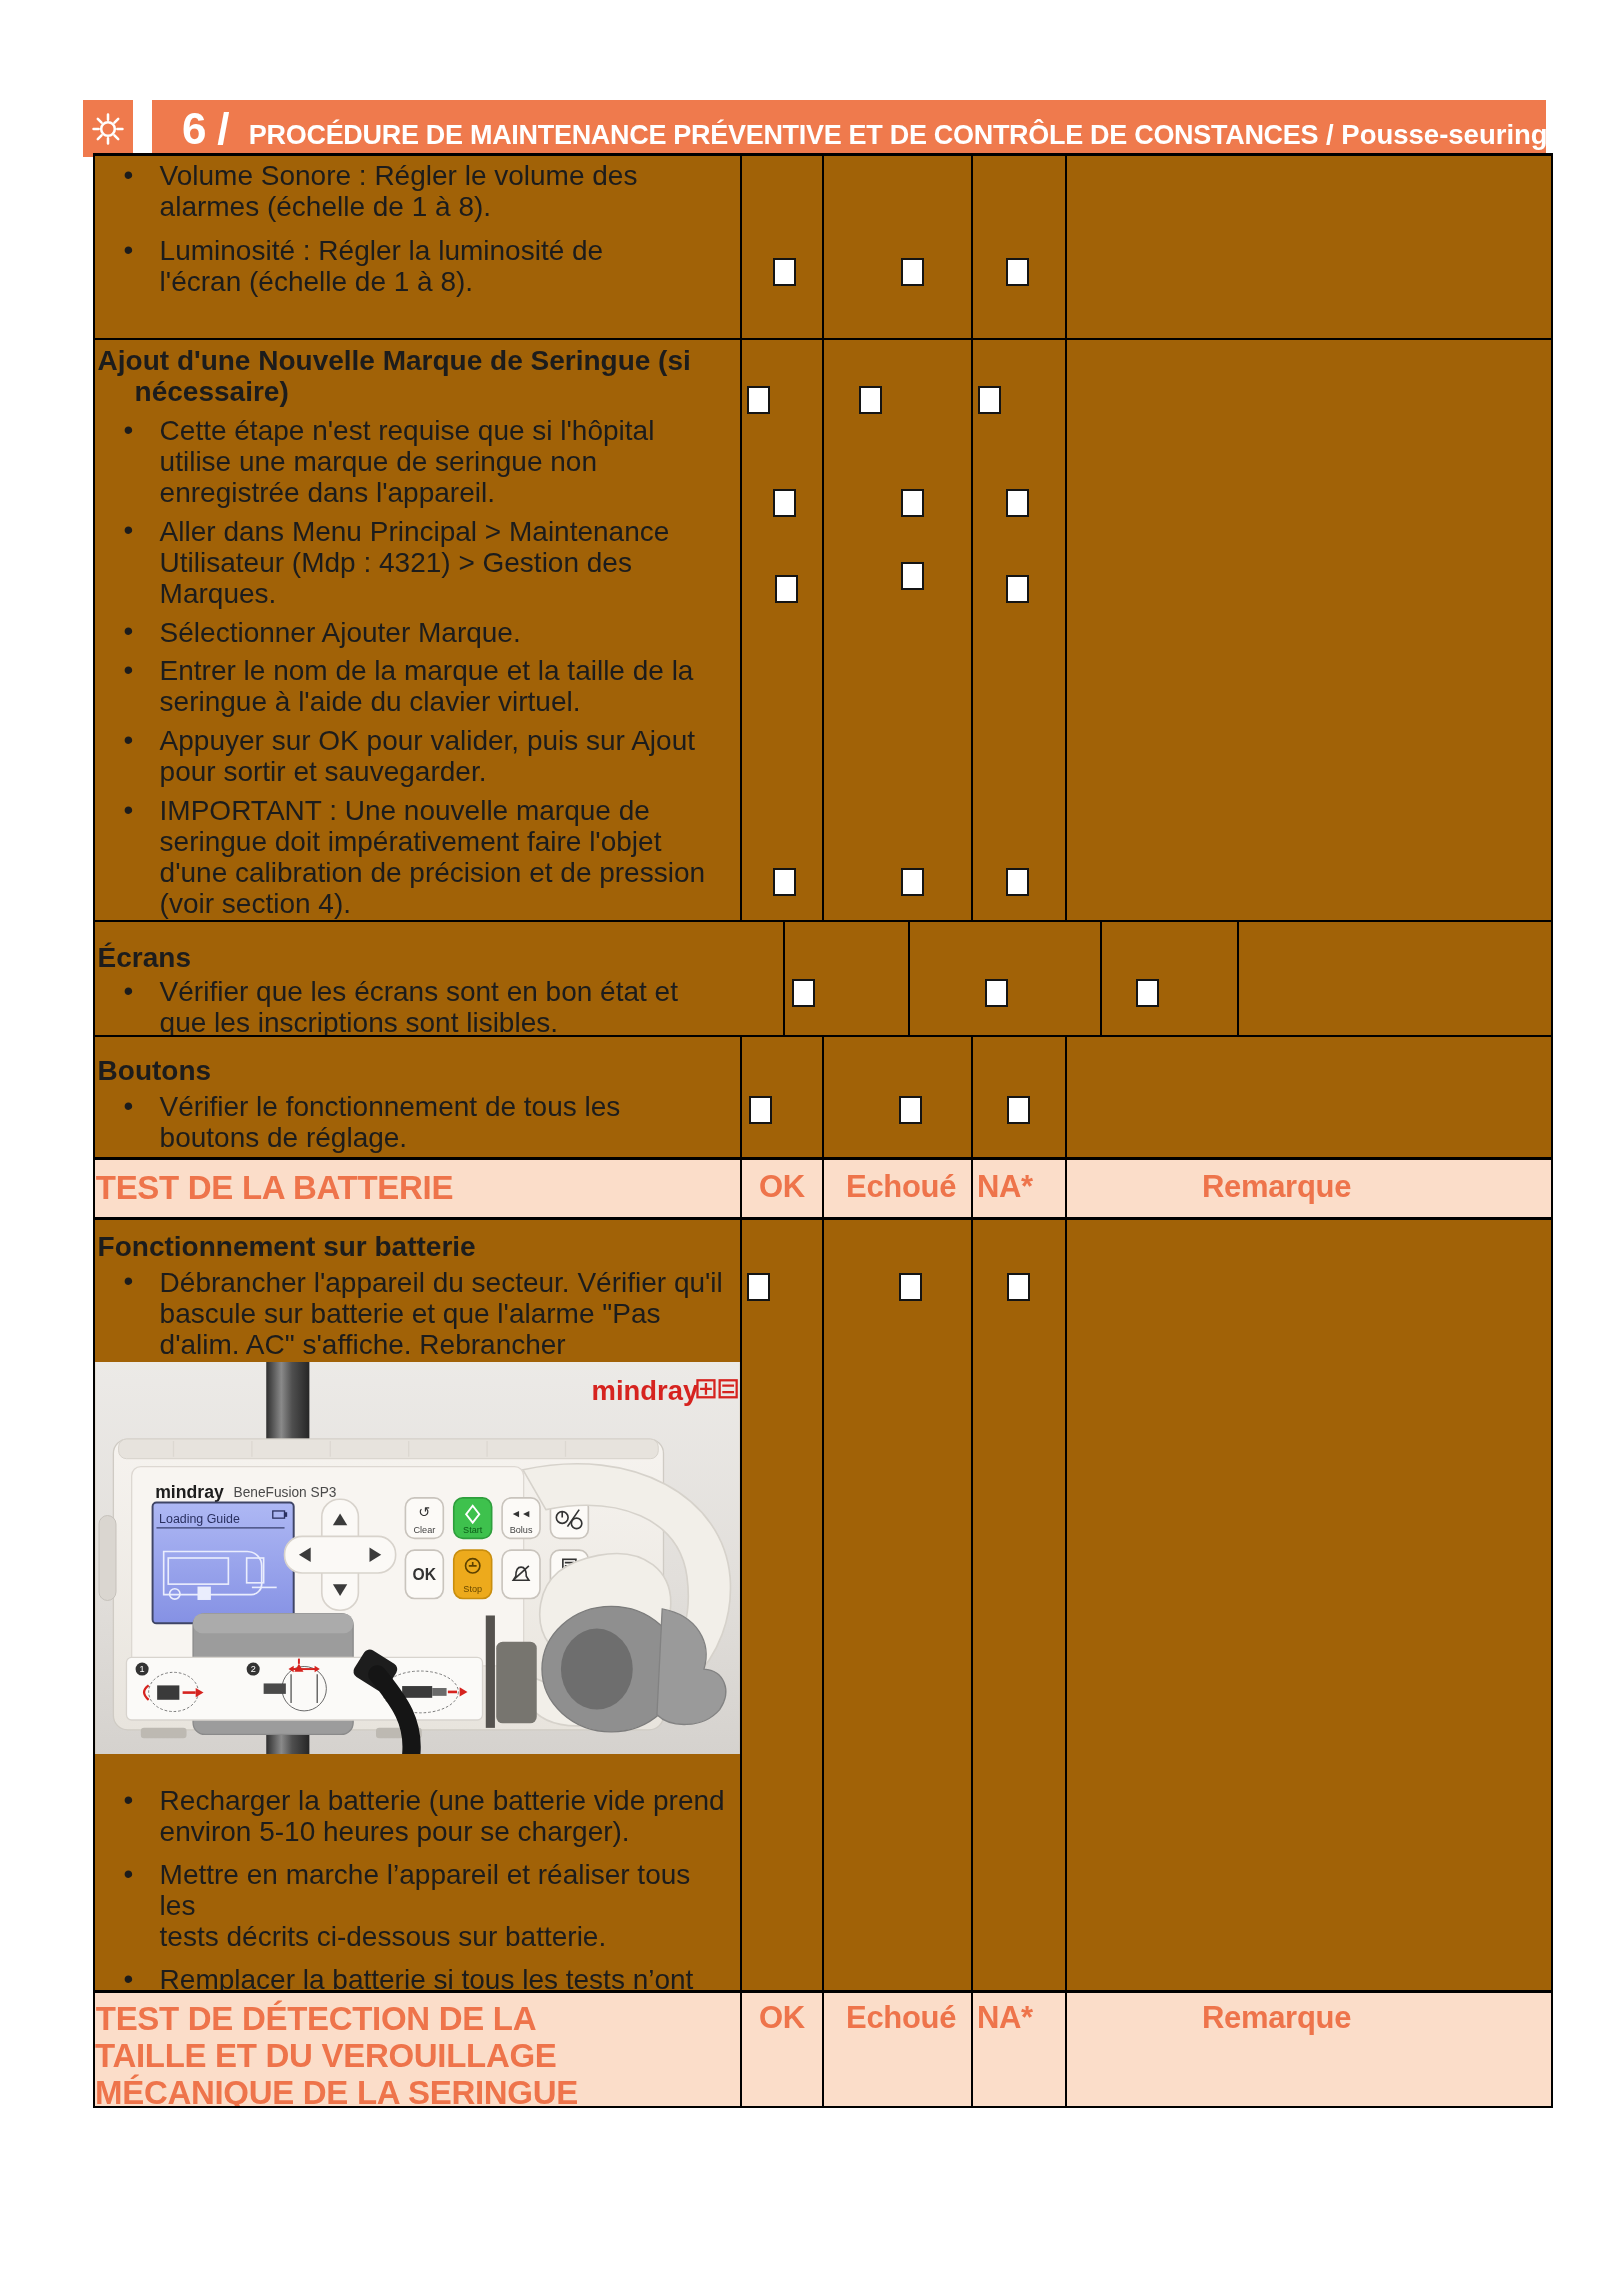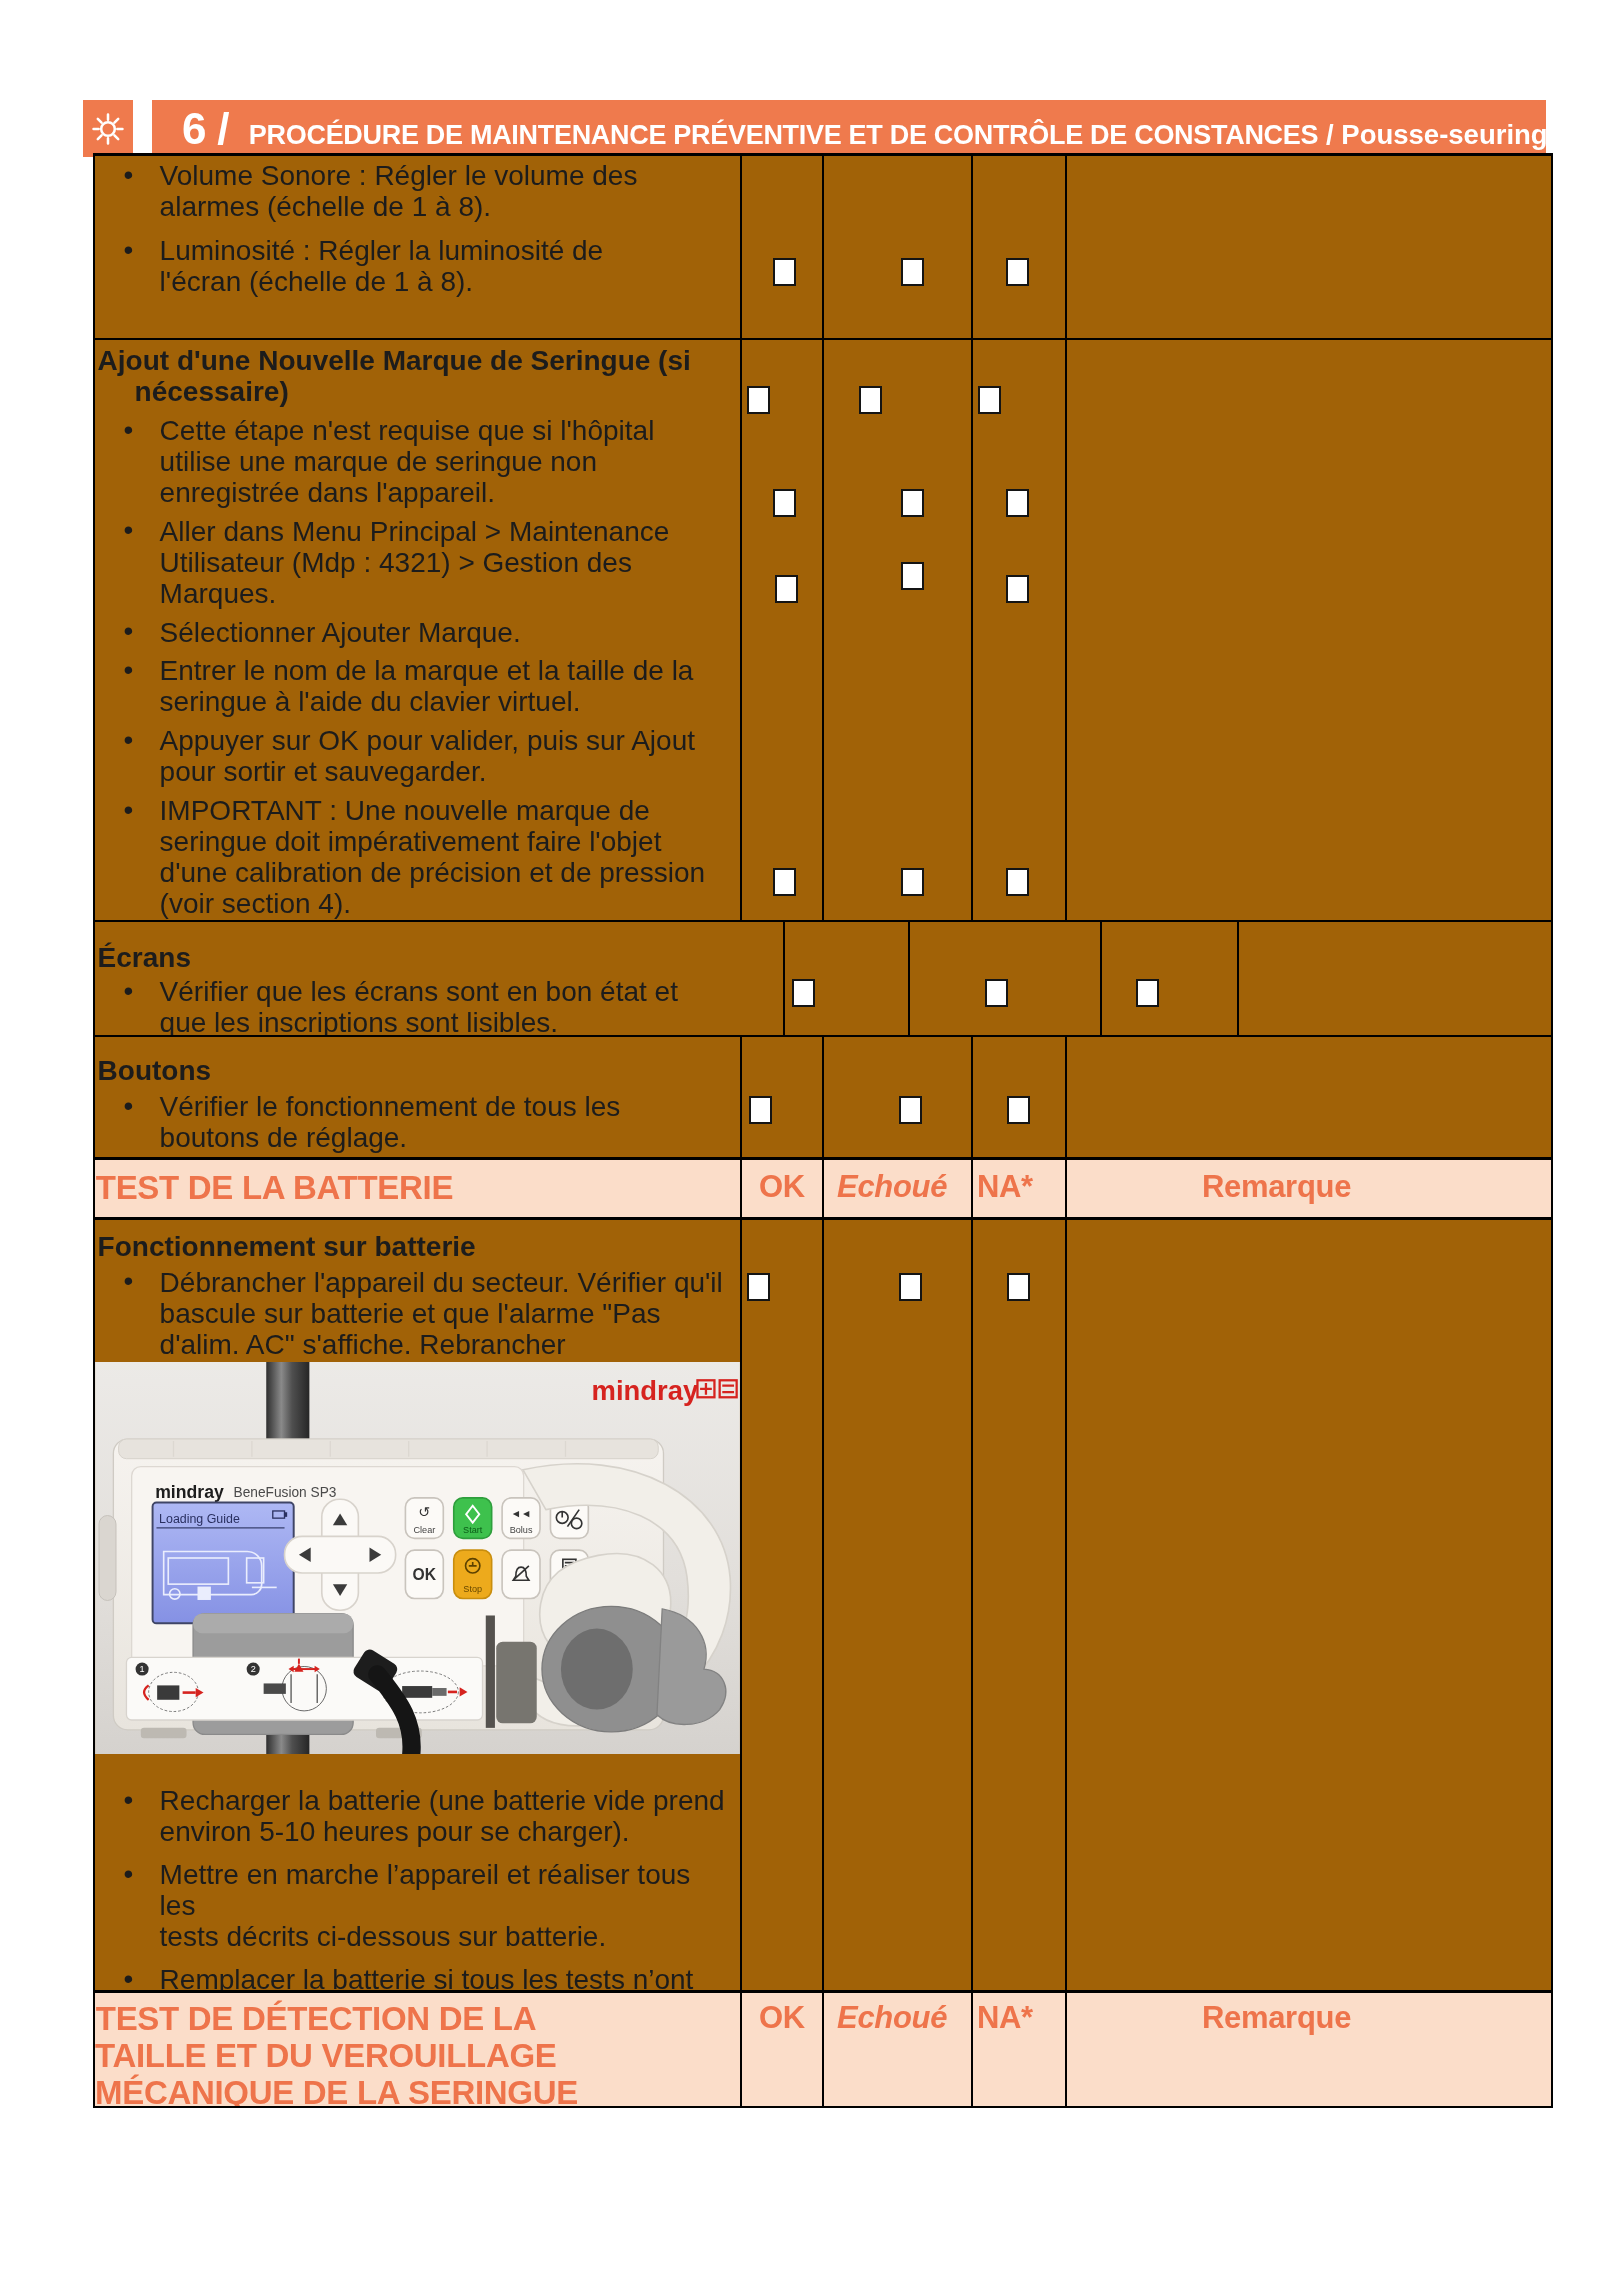--- a/index.html
+++ b/index.html
@@ -43,21 +43,21 @@
   .cb{position:absolute;width:19px;height:23.5px;border:2.6px solid #141414;background:#fff;}
   
   .sec-title{font-size:33px;font-weight:bold;color:#EE744B;letter-spacing:-0.3px;line-height:37px;
     white-space:pre-line;text-indent:-35px;margin:0;}
   .s4 .sec-title{padding-top:9.2px;}
   .s5 .sec-title{padding-top:6.5px;}
   .colhead{font-size:31px;font-weight:bold;color:#EE744B;letter-spacing:-0.3px;}
   .s4 .c-ok,.s5 .c-ok{display:flex;justify-content:center;}
   .s4 .c-ok .colhead{padding-top:9.2px;}
   .s5 .c-ok .colhead{padding-top:6.5px;}
-  .c-ech .colhead{padding-left:13px;display:inline-block;font-style:italic;}
+  .c-ech .colhead{padding-left:22px;display:inline-block;}
   .s4 .c-ech .colhead{padding-top:9.2px;} .s5 .c-ech .colhead{padding-top:6.5px;}
   .c-na .colhead{padding-left:3.9px;display:inline-block;}
   .s4 .c-na .colhead{padding-top:9.2px;} .s5 .c-na .colhead{padding-top:6.5px;}
   .c-rem{display:flex;justify-content:center;}
   .s4 .c-rem .colhead{padding-top:9.2px;margin-right:65px;}
   .s5 .c-rem .colhead{padding-top:6.5px;margin-right:65px;}
 </style>
 </head>
 <body>
 

